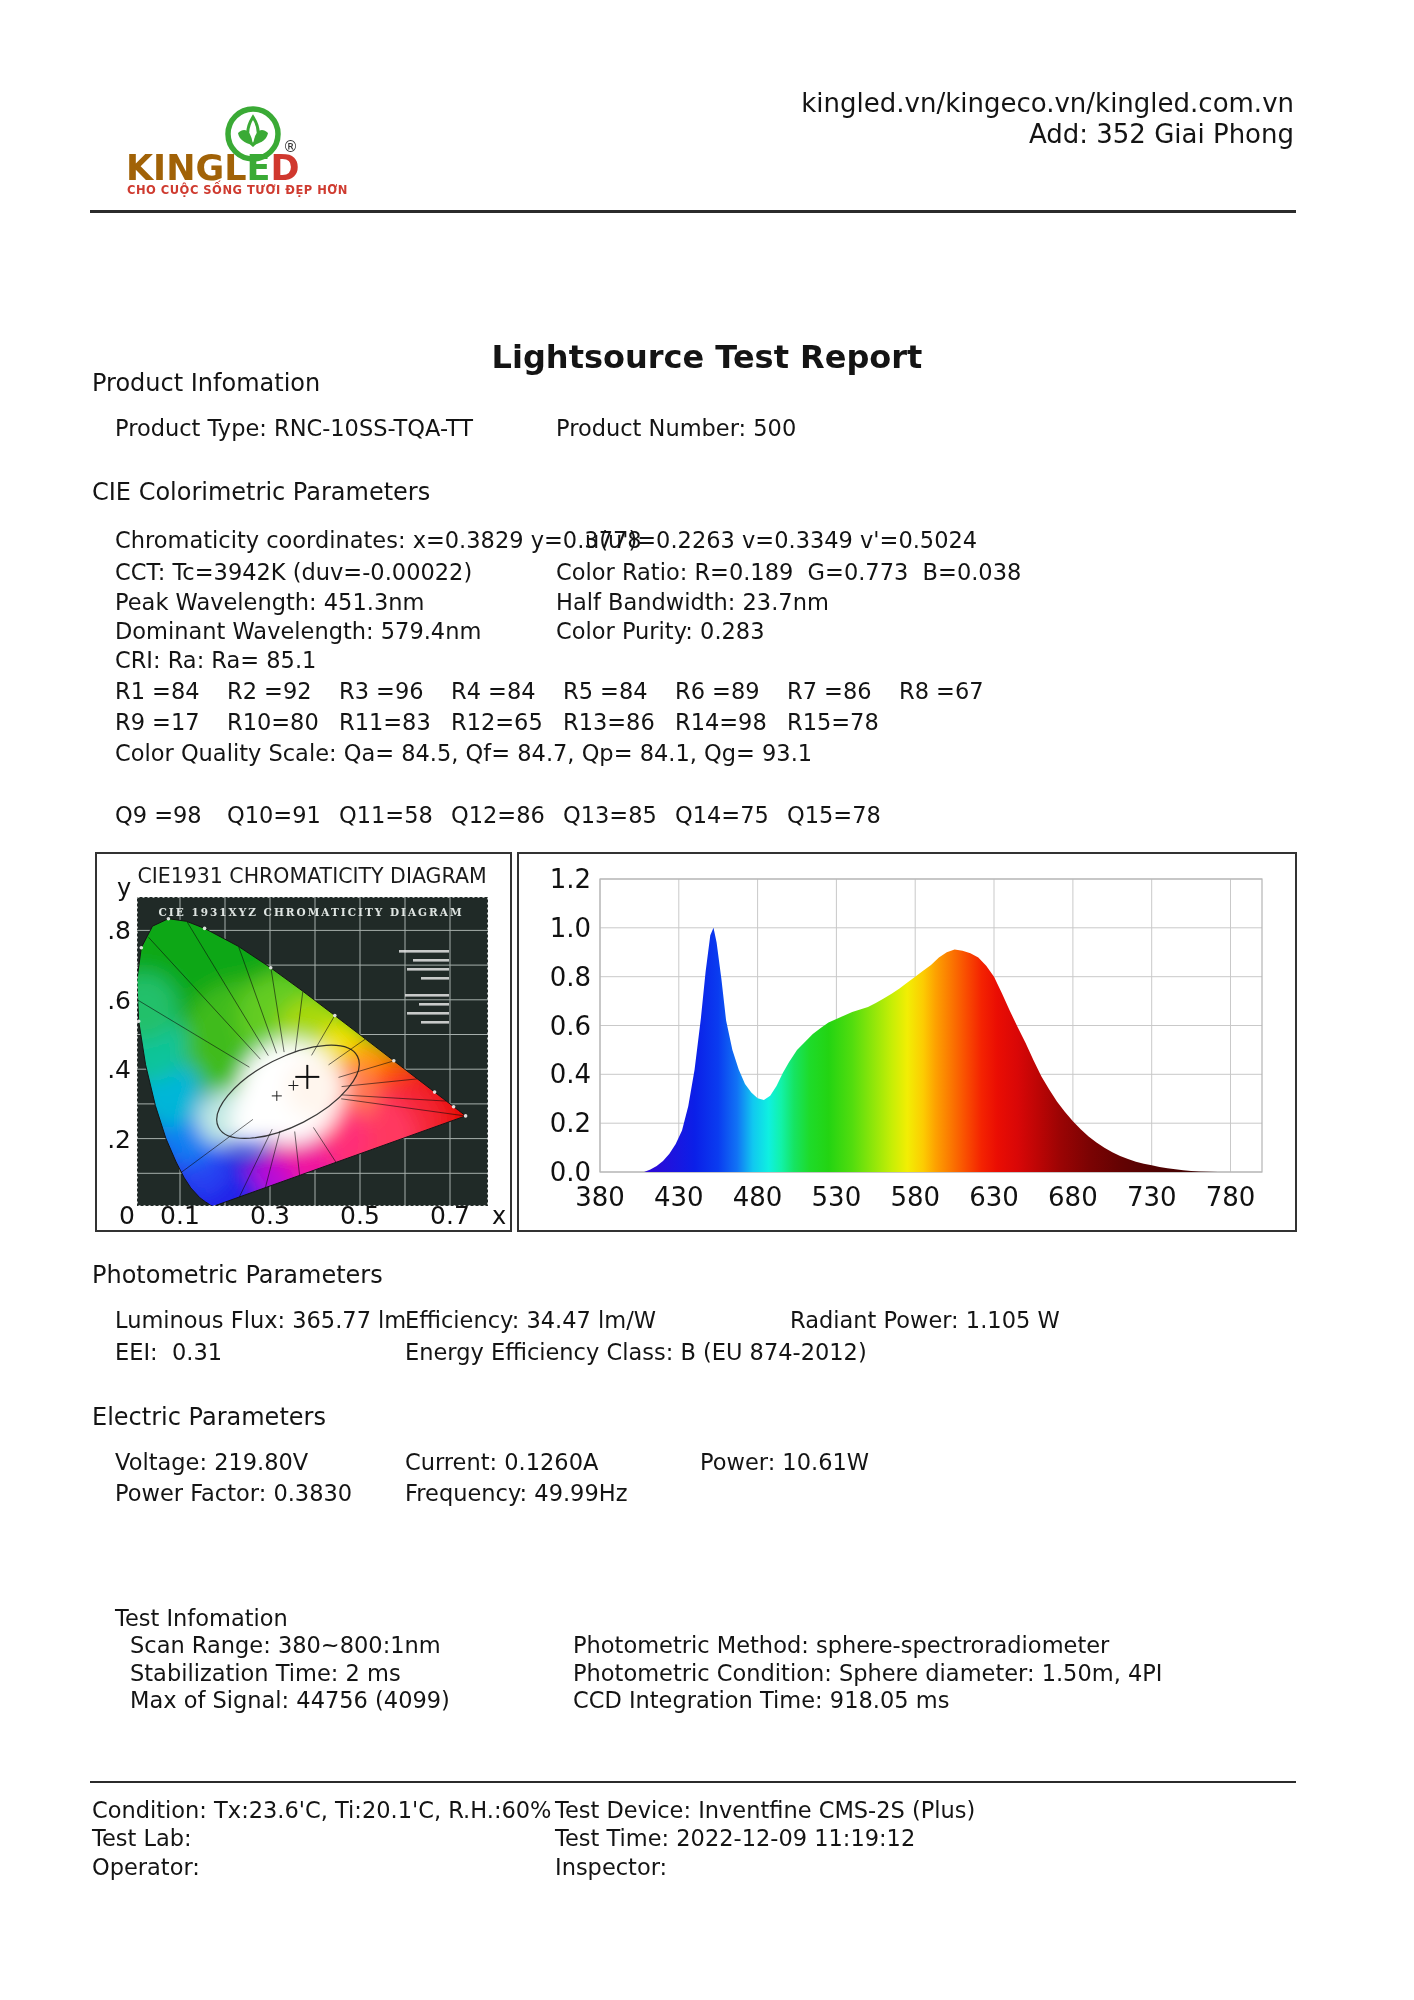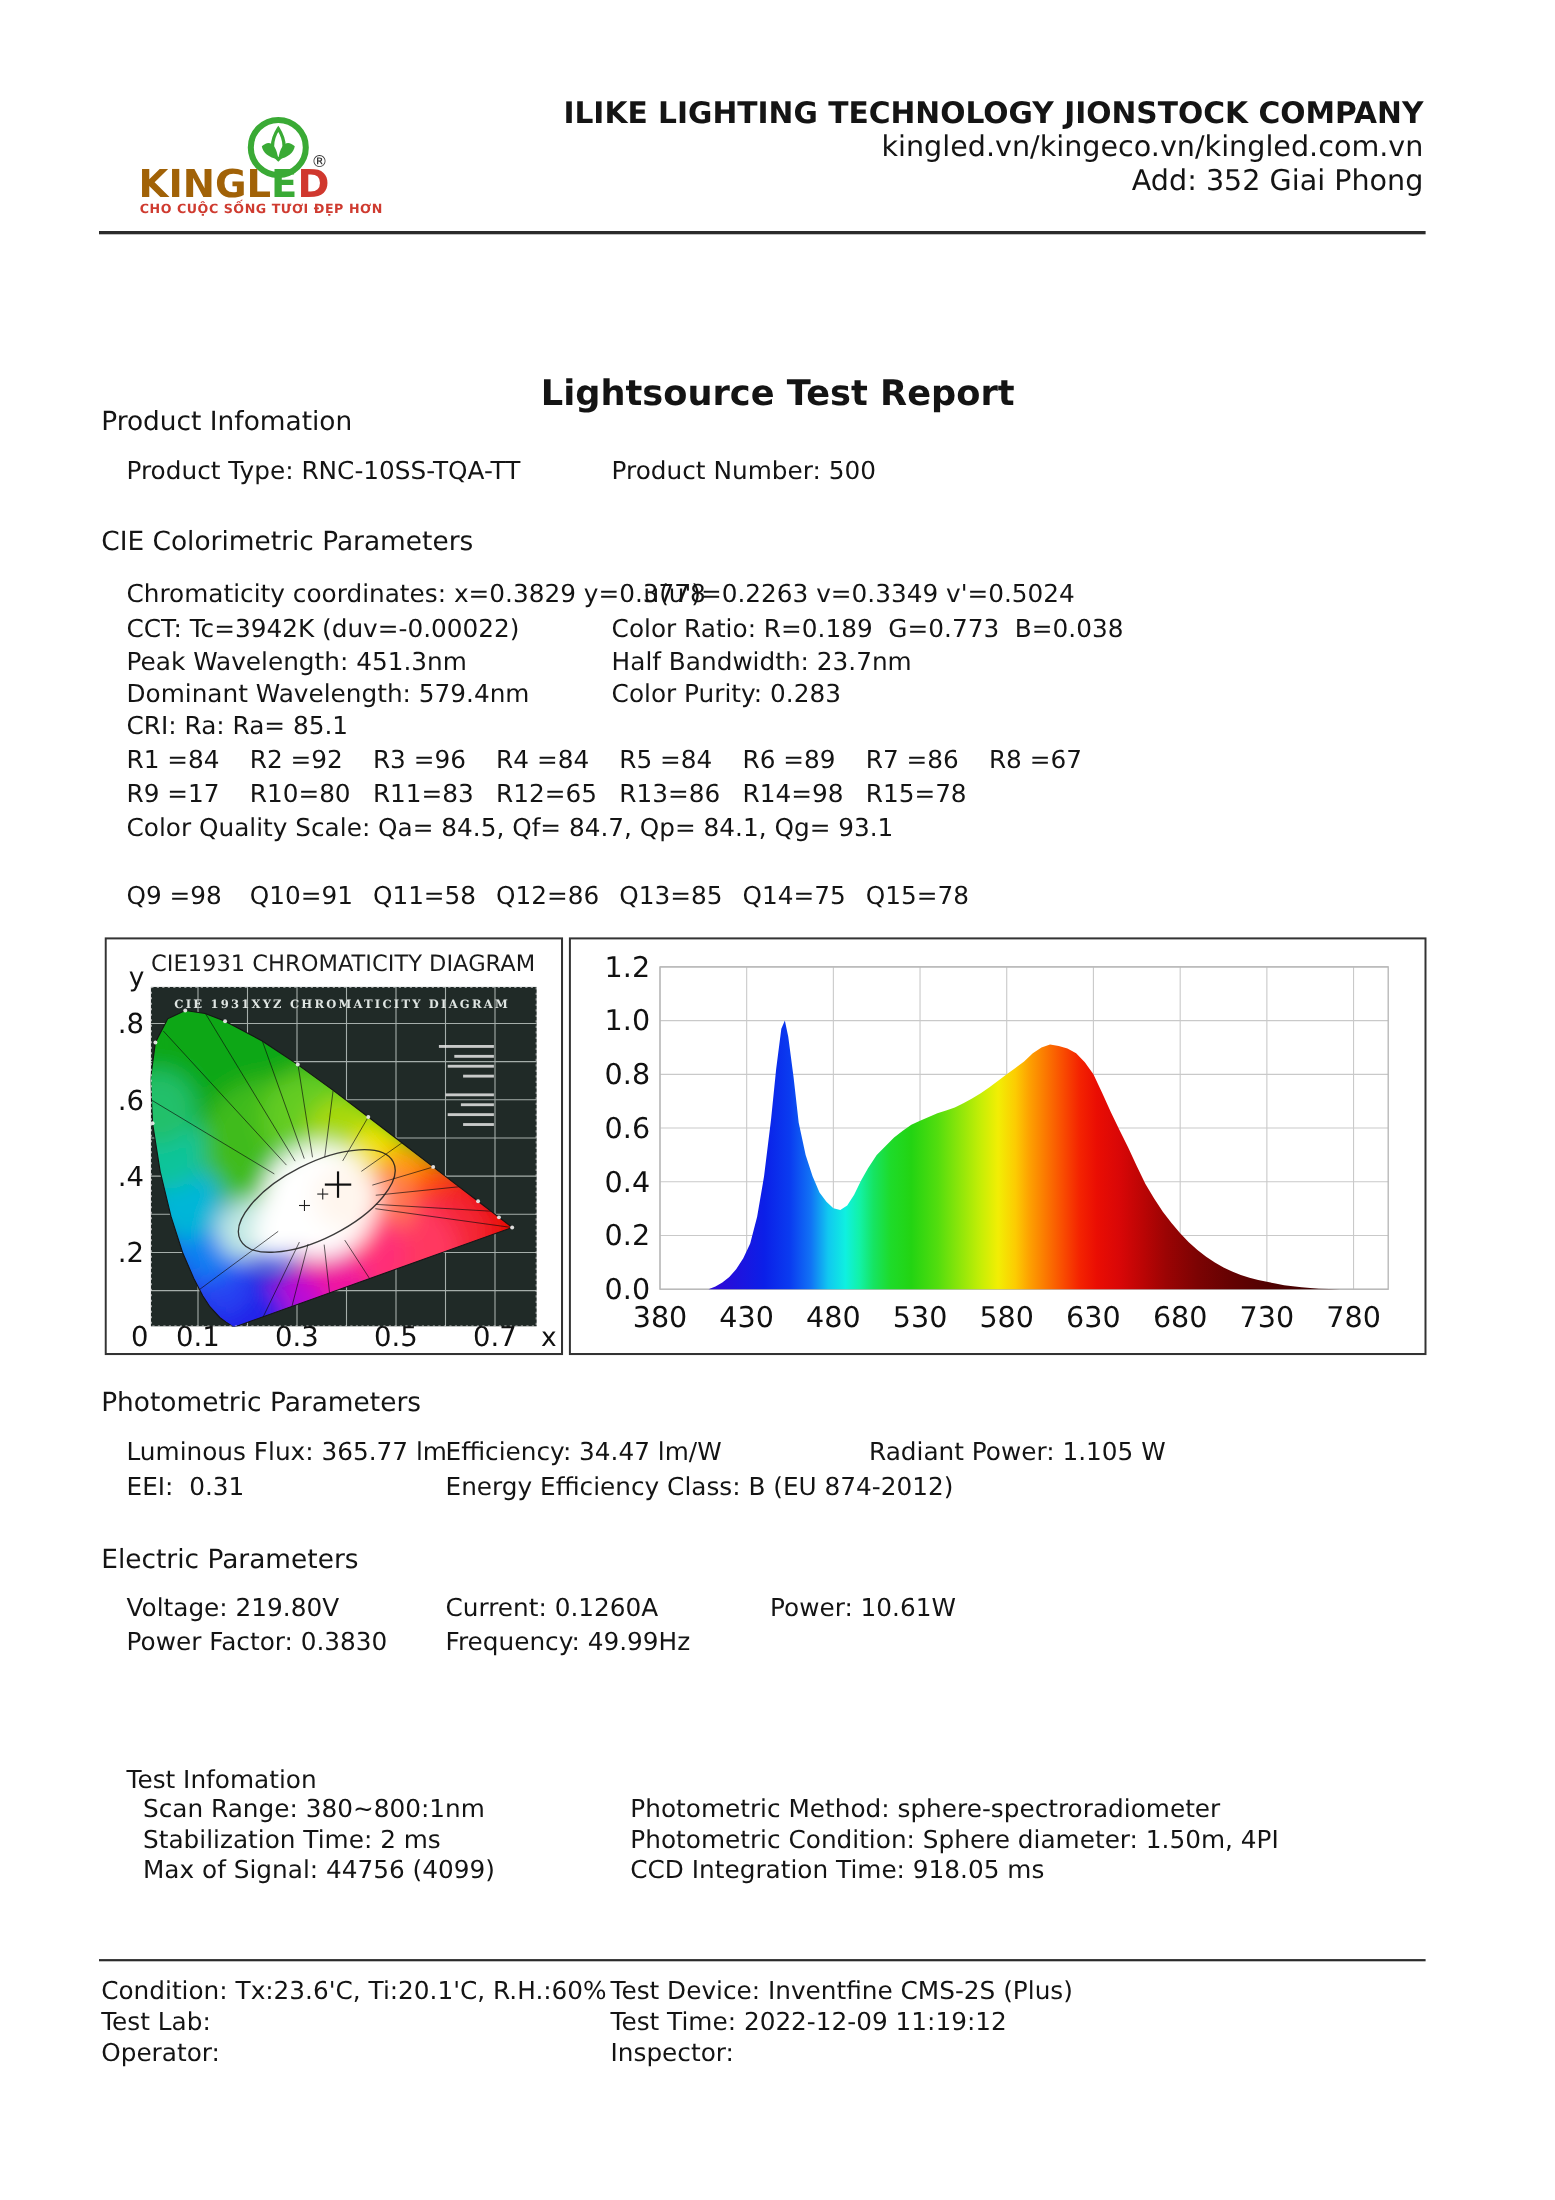--- a/index.html
+++ b/index.html
@@ -35,21 +35,20 @@
     <circle cx="31" cy="31" r="25" fill="none" stroke="#3aaa35" stroke-width="5.5"></circle>
     <path d="M31 14 C24 25 24 36 31 42 C38 36 38 25 31 14 Z" fill="#ffffff" stroke="#3aaa35" stroke-width="3"></path>
     <path d="M16 30 C22 24 29 26 31 42 C22 40 17 36 16 30 Z" fill="#3aaa35"></path>
     <path d="M46 30 C40 24 33 26 31 42 C40 40 45 36 46 30 Z" fill="#3aaa35"></path>
   </svg>
   <span class="reg">®</span>
   <div class="wordmark"><span class="wm-king">KINGL</span><span class="wm-e">E</span><span class="wm-d">D</span></div>
   <div class="tagline">CHO CUỘC SỐNG TƯƠI ĐẸP HƠN</div>
 
   <div class="hdr-right">
-    <div class="hdr-company">ILIKE LIGHTING TECHNOLOGY JIONSTOCK COMPANY</div>
     <div class="hdr-line">kingled.vn/kingeco.vn/kingled.com.vn</div>
     <div class="hdr-line">Add: 352 Giai Phong</div>
   </div>
 
   <div class="rule" style="top:210px;height:3px"></div>
 
   <div class="doc-title">Lightsource Test Report</div>
 
   <div class="h" style="left:92px;top:368px">Product Infomation</div>
   <div class="t" style="left:115px;top:414px">Product Type: RNC-10SS-TQA-TT</div>

